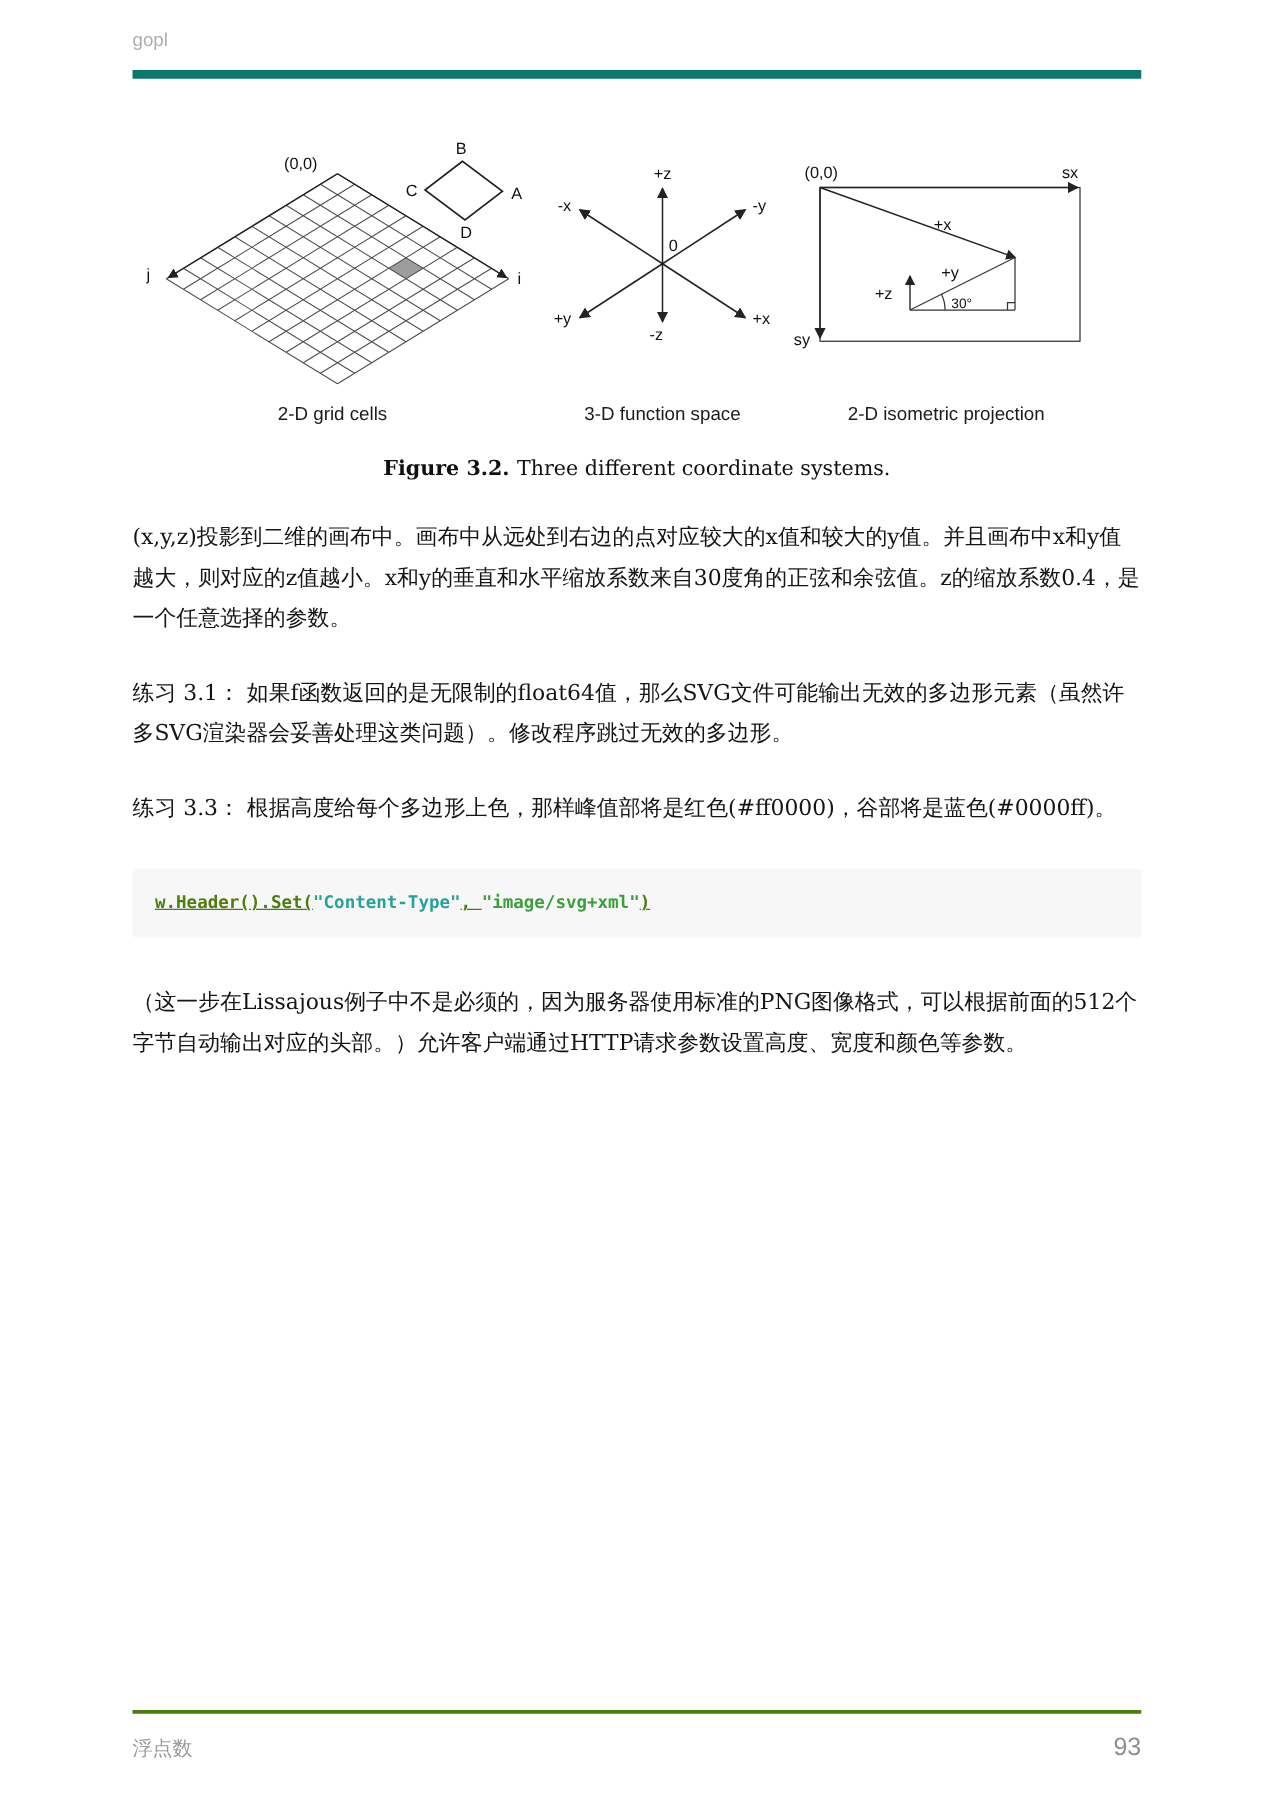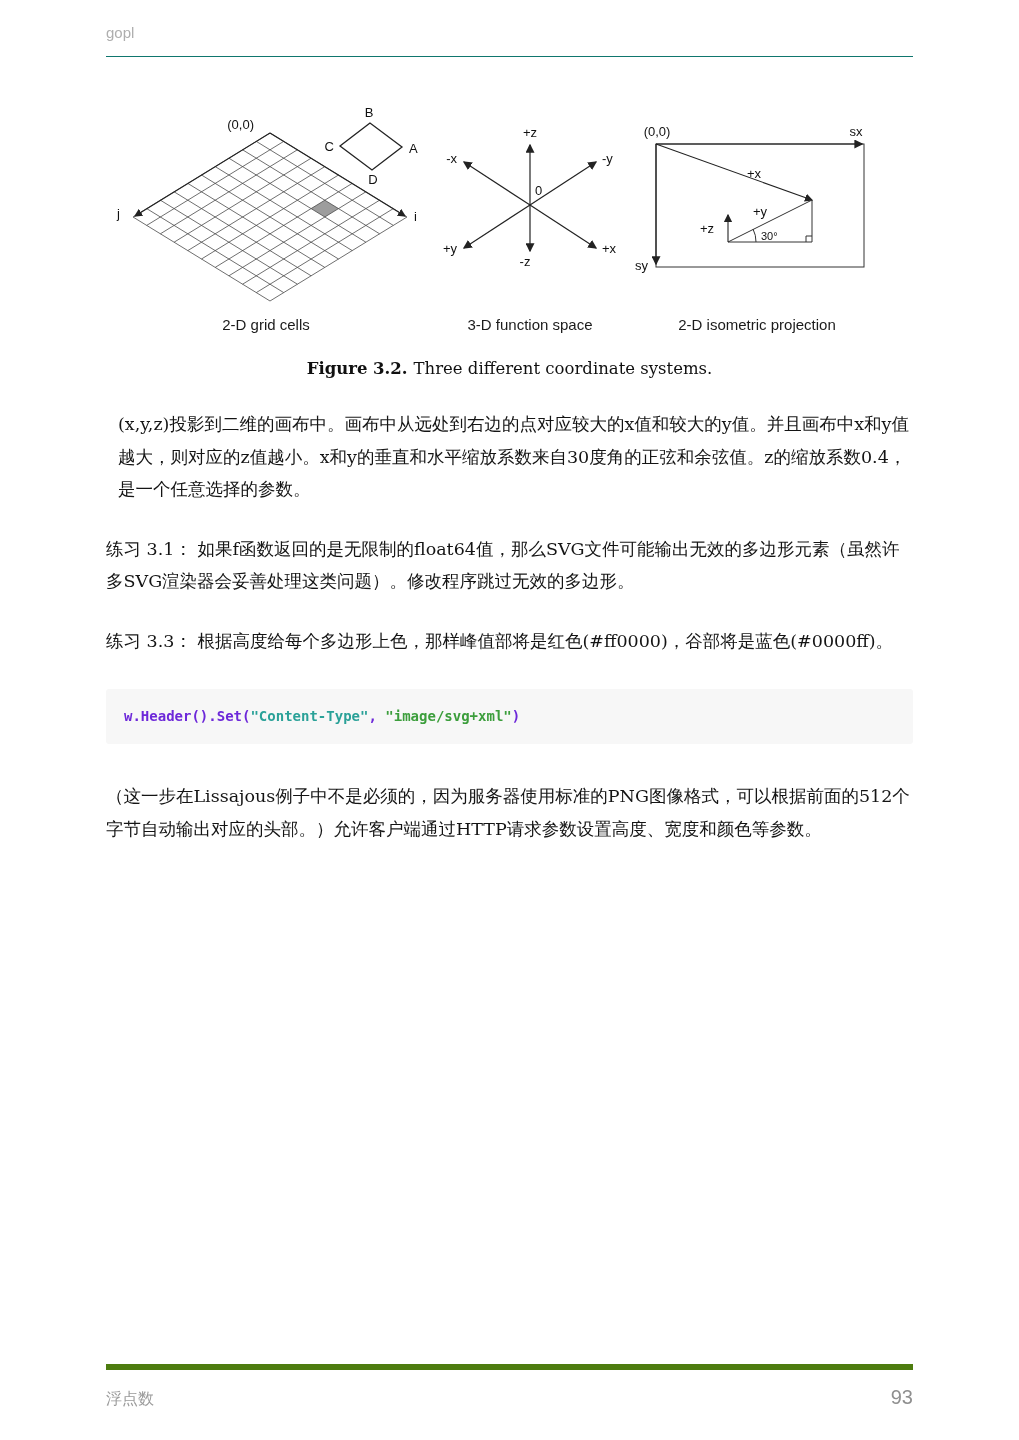--- a/index.html
+++ b/index.html
@@ -10,21 +10,21 @@
     min-height: 1440px;
     padding: 24px 106px 30px 106px;
     display: flex;
     flex-direction: column;
   }
   .site-header {
     font-family: "Liberation Sans", "DejaVu Sans", sans-serif;
     font-size: 15px;
     color: #aeaeae;
     padding-bottom: 15px;
-    border-bottom: 1px solid #0f766e;
+    border-bottom: 7px solid #0f766e;
   }
   .site-title { cursor: pointer; }
   .figure { margin: 42px 0 10px 0; padding: 0; }
   .figure-svg { display: block; }
   .fig-label { font-family: "Liberation Sans", "DejaVu Sans", sans-serif; font-size: 15px; fill: #1b1b1b; }
   .fig-small { font-family: "Liberation Sans", "DejaVu Sans", sans-serif; font-size: 13px; fill: #111; }
   .fig-tiny  { font-family: "Liberation Sans", "DejaVu Sans", sans-serif; font-size: 11px; fill: #111; }
   .figure-caption {
     margin-top: 16px;
     text-align: center;
@@ -34,41 +34,41 @@
   }
   .figure-caption strong { margin-right: 6px; margin-top: 21px; }
   .para {
     font-size: 17.5px;
     line-height: 1.86;
     margin: 0 0 27px 0;
     color: #141414;
   }
   .para strong { font-weight: 400; }
   .content { margin-top: 4px; }
-  .content .para:first-of-type { margin-top: 30px; margin-left: 12px; }
+  .content .para:first-of-type { margin-top: 30px; }
   .code-block {
     background: #f7f7f7;
     border-radius: 3px;
     margin: 32px 0 36px 0;
     padding: 17px 18px;
     font-family: "DejaVu Sans Mono", "Liberation Mono", monospace;
     font-size: 14px;
     line-height: 1.5;
     color: #333333;
     font-weight: 700;
     white-space: pre;
     overflow: hidden;
   }
-  .tok-plain { color: #6d28d9; }
+  .tok-plain { color: #4d7c0f; text-decoration: underline; }
   .tok-string-teal { color: #2aa198; }
   .tok-string-green { color: #3c9e3c; }
   .page-footer {
     margin-top: auto;
     padding-top: 16px;
-    border-top: 6px solid #4d7c0f;
+    border-top: 3px solid #4d7c0f;
     display: flex;
     justify-content: space-between;
     align-items: baseline;
   }
   .footer-section {
     font-family: "DejaVu Serif", "Liberation Serif", serif;
     font-size: 16px;
     color: #9b9b9b;
   }
   .footer-page {

